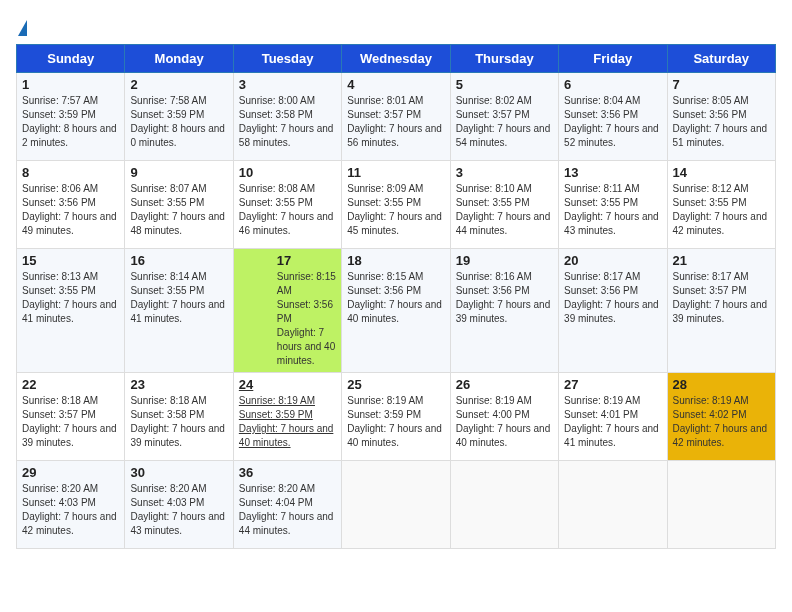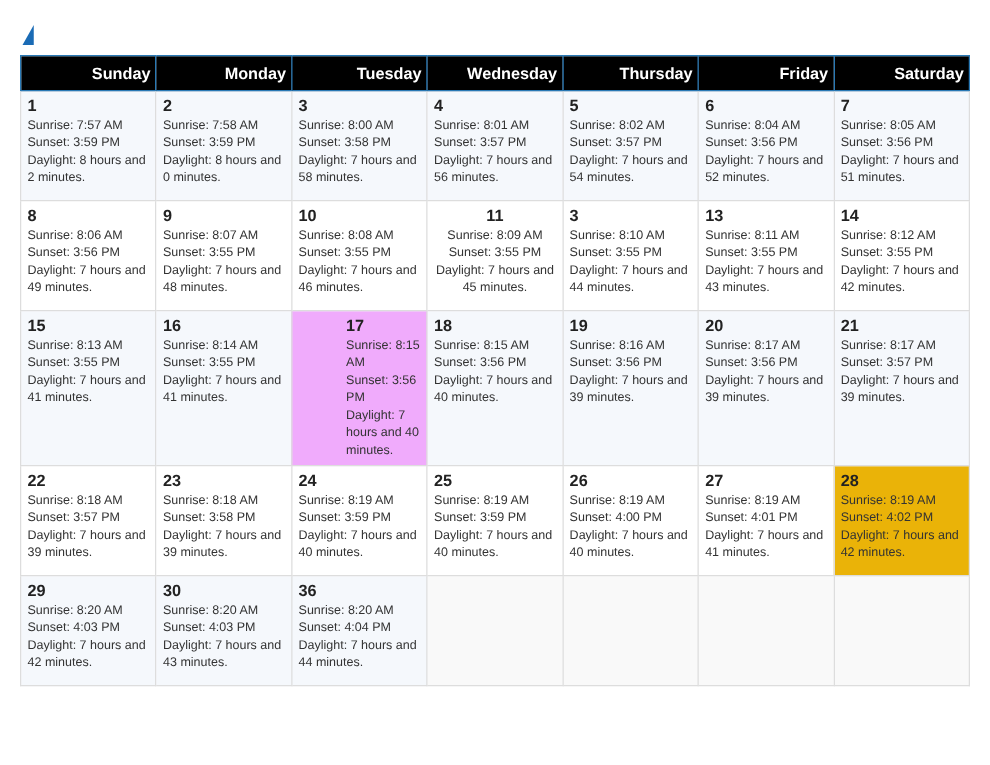--- a/index.html
+++ b/index.html
@@ -47,26 +47,26 @@
       font-size: 18px;
       color: #444;
       margin-top: 2px;
     }
     .calendar {
       width: 100%;
       border-collapse: collapse;
       margin-top: 6px;
     }
     .calendar th {
-      background-color: #000000;
+      background-color: #1d4ed8;
       color: #fff;
       font-size: 13px;
       font-weight: bold;
       padding: 6px 4px;
-      text-align: right;
+      text-align: center;
       border: 1px solid #2979b5;
     }
     .calendar td {
       vertical-align: top;
       padding: 4px 5px;
       font-size: 10px;
       color: #333;
       border: 1px solid #ddd;
       width: 14.28%;
       height: 88px;
@@ -160,21 +160,21 @@
           <div class="day-info">Sunrise: 8:06 AM<br>Sunset: 3:56 PM<br>Daylight: 7 hours and 49 minutes.</div>
         </td>
         <td style="background: rgb(255, 255, 255);">
           <span class="day-number">9</span>
           <div class="day-info">Sunrise: 8:07 AM<br>Sunset: 3:55 PM<br>Daylight: 7 hours and 48 minutes.</div>
         </td>
         <td style="background: rgb(255, 255, 255);">
           <span class="day-number">10</span>
           <div class="day-info">Sunrise: 8:08 AM<br>Sunset: 3:55 PM<br>Daylight: 7 hours and 46 minutes.</div>
         </td>
-        <td style="background: rgb(255, 255, 255); text-align: center;">
+        <td style="background: rgb(255, 255, 255);">
           <span class="day-number">11</span>
           <div class="day-info">Sunrise: 8:09 AM<br>Sunset: 3:55 PM<br>Daylight: 7 hours and 45 minutes.</div>
         </td>
         <td style="background: rgb(255, 255, 255);">
           <span class="day-number">3</span>
           <div class="day-info">Sunrise: 8:10 AM<br>Sunset: 3:55 PM<br>Daylight: 7 hours and 44 minutes.</div>
         </td>
         <td style="background: rgb(255, 255, 255);">
           <span class="day-number">13</span>
           <div class="day-info">Sunrise: 8:11 AM<br>Sunset: 3:55 PM<br>Daylight: 7 hours and 43 minutes.</div>
@@ -186,21 +186,21 @@
       </tr>
       <tr>
         <td style="background: rgb(245, 248, 252);">
           <span class="day-number">15</span>
           <div class="day-info">Sunrise: 8:13 AM<br>Sunset: 3:55 PM<br>Daylight: 7 hours and 41 minutes.</div>
         </td>
         <td style="background: rgb(245, 248, 252);">
           <span class="day-number">16</span>
           <div class="day-info">Sunrise: 8:14 AM<br>Sunset: 3:55 PM<br>Daylight: 7 hours and 41 minutes.</div>
         </td>
-        <td style="background: #f0abfc; padding-left: 43px;">
+        <td style="background: #bef264; padding-left: 43px;">
           <span class="day-number">17</span>
           <div class="day-info">Sunrise: 8:15 AM<br>Sunset: 3:56 PM<br>Daylight: 7 hours and 40 minutes.</div>
         </td>
         <td style="background: rgb(245, 248, 252);">
           <span class="day-number">18</span>
           <div class="day-info">Sunrise: 8:15 AM<br>Sunset: 3:56 PM<br>Daylight: 7 hours and 40 minutes.</div>
         </td>
         <td style="background: rgb(245, 248, 252);">
           <span class="day-number">19</span>
           <div class="day-info">Sunrise: 8:16 AM<br>Sunset: 3:56 PM<br>Daylight: 7 hours and 39 minutes.</div>
@@ -216,21 +216,21 @@
       </tr>
       <tr>
         <td style="background: rgb(255, 255, 255);">
           <span class="day-number">22</span>
           <div class="day-info">Sunrise: 8:18 AM<br>Sunset: 3:57 PM<br>Daylight: 7 hours and 39 minutes.</div>
         </td>
         <td style="background: rgb(255, 255, 255); margin-left: 44px;">
           <span class="day-number">23</span>
           <div class="day-info">Sunrise: 8:18 AM<br>Sunset: 3:58 PM<br>Daylight: 7 hours and 39 minutes.</div>
         </td>
-        <td style="background: rgb(255, 255, 255);">
+        <td style="background: rgb(255, 255, 255); text-decoration: underline;">
           <span class="day-number">24</span>
           <div class="day-info">Sunrise: 8:19 AM<br>Sunset: 3:59 PM<br>Daylight: 7 hours and 40 minutes.</div>
         </td>
         <td style="background: rgb(255, 255, 255);">
           <span class="day-number">25</span>
           <div class="day-info">Sunrise: 8:19 AM<br>Sunset: 3:59 PM<br>Daylight: 7 hours and 40 minutes.</div>
         </td>
         <td style="background: rgb(255, 255, 255);">
           <span class="day-number">26</span>
           <div class="day-info">Sunrise: 8:19 AM<br>Sunset: 4:00 PM<br>Daylight: 7 hours and 40 minutes.</div>

